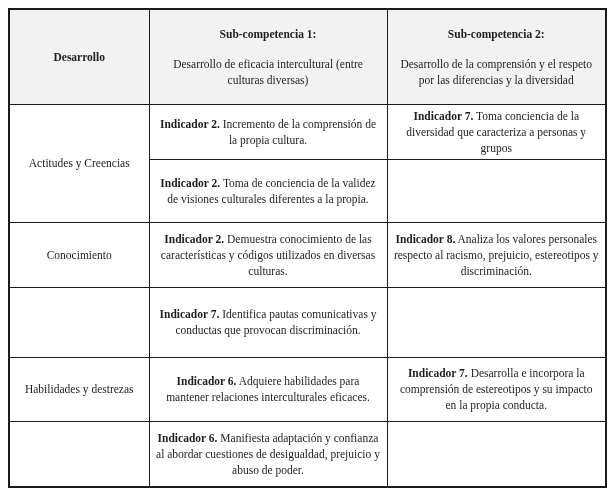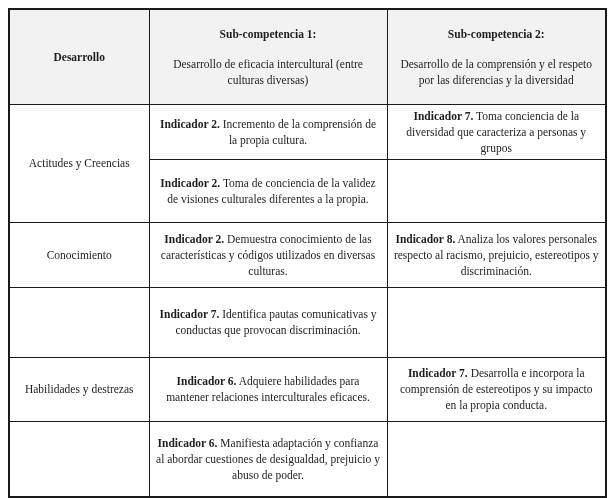--- a/index.html
+++ b/index.html
@@ -32,21 +32,21 @@
     padding: 3px 6px;
     font-size: 11.5px;
     line-height: 16px;
   }
   tr.r-header { height: 95px; }
   tr.r1 { height: 52px; }
   tr.r2 { height: 63px; margin-left: 12px; }
   tr.r3 { height: 65px; }
   tr.r4 { height: 70px; }
   tr.r5 { height: 64px; }
-  tr.r6 { height: 76px; }
+  tr.r6 { height: 66px; }
   tr.r-header td {
     background: var(--header-bg, #f2f2f2);
     font-weight: bold;
   }
   .h-title {
     font-weight: bold;
     margin-bottom: 14px;
   }
   .h-desc {
     font-weight: normal;

